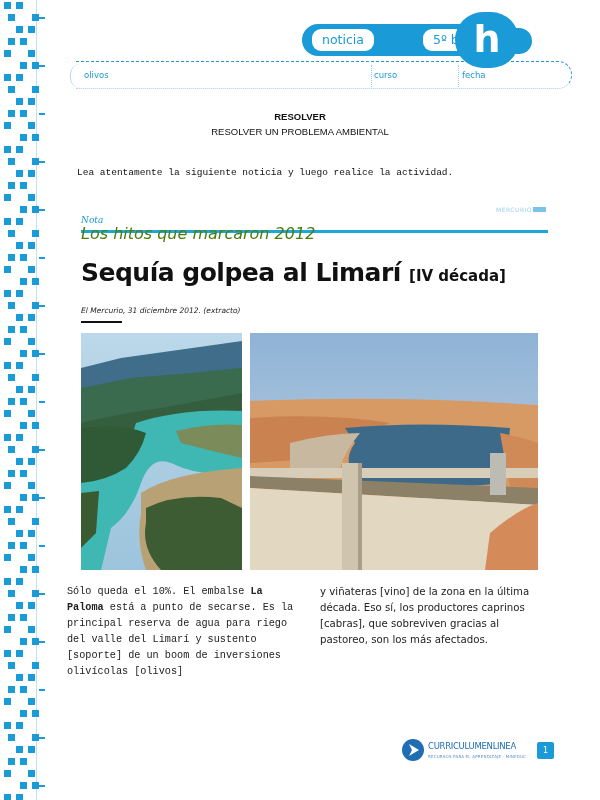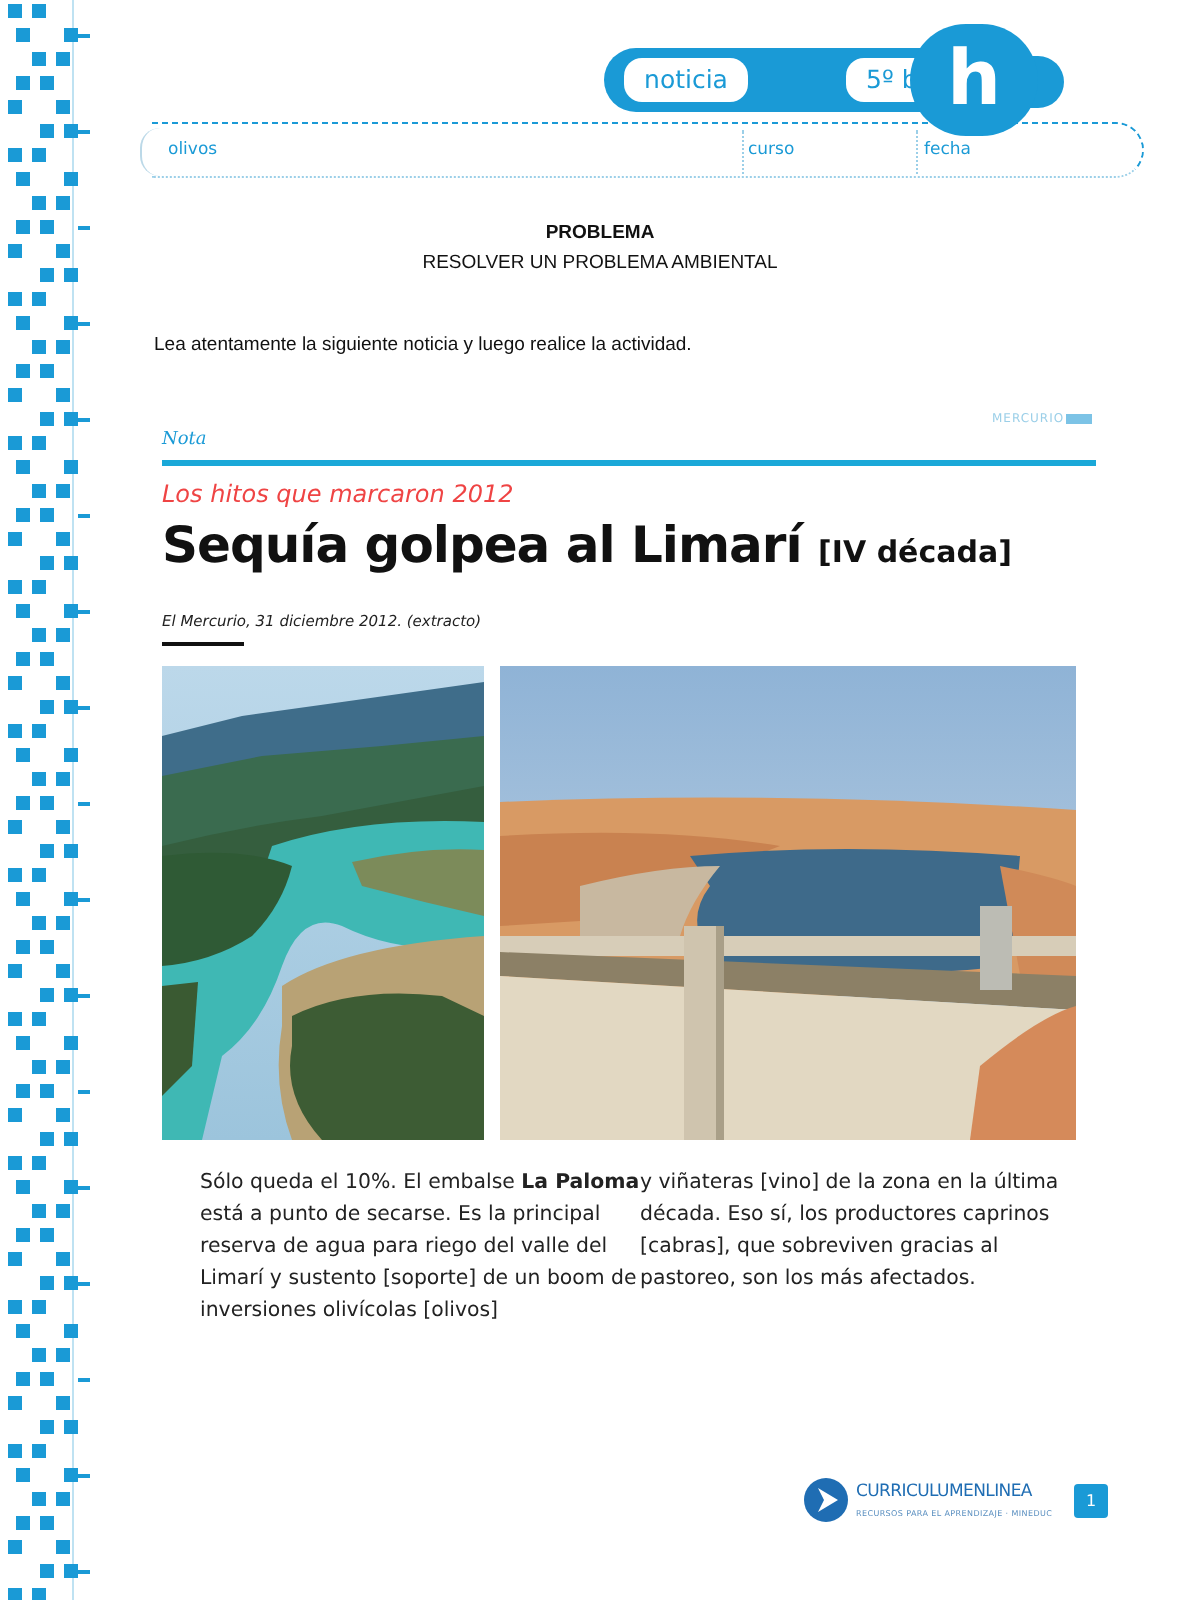--- a/index.html
+++ b/index.html
@@ -28,41 +28,41 @@
     .form-label.fecha { left: 386px; }
     .form-sep { position: absolute; top: 3px; width: 1px; height: 22px; border-left: 1px dotted #9bcfe8; }
     .form-sep.s1 { left: 295px; }
     .form-sep.s2 { left: 382px; }
     .form-left-curve { position: absolute; left: 70px; top: 64px; width: 10px; height: 24px; border-left: 1px solid #bcd9e8; border-radius: 10px 0 0 10px; }
 
     
     .activity { position: absolute; left: 0; width: 600px; text-align: center; font-family: "Liberation Sans", sans-serif; font-size: 9.5px; color: #111; }
     .activity.t1 { top: 111px; font-weight: bold; }
     .activity.t2 { top: 126px; }
-    .instructions { position: absolute; left: 77px; top: 167px; font-family: Liberation Sans, sans-serif; font-size: 9.5px; color: #111; }
+    .instructions { position: absolute; left: 77px; top: 167px; font-family: Liberation Mono, monospace; font-size: 9.5px; color: #111; }
 
     
     .note-label { position: absolute; left: 81px; top: 215px; font-family: "DejaVu Serif", serif; font-style: italic; font-size: 9px; color: #1a9ad6; }
     .source-tag { position: absolute; left: 496px; top: 206px; font-size: 6px; color: #9bcfe8; letter-spacing: 0.5px; }
     .source-tag-bar { position: absolute; left: 533px; top: 207px; width: 13px; height: 5px; background: #7cc3e6; }
     .rule { position: absolute; left: 81px; top: 230px; width: 467px; height: 3px; background: #1aa8d8; }
-    .kicker { position: absolute; left: 81px; top: 240px; font-family: "DejaVu Sans", sans-serif; font-style: italic; font-size: 12px; color: #ef4444; }
+    .kicker { position: absolute; left: 81px; top: 224px; font-family: "DejaVu Sans", sans-serif; font-style: italic; font-size: 16px; color: #4d7c0f; }
     .headline { position: absolute; left: 81px; top: 258px; font-family: "DejaVu Sans", sans-serif; font-weight: bold; font-size: 25px; letter-spacing: -0.5px; color: #111; white-space: nowrap; }
     .headline .region { font-size: 15px; font-weight: bold; letter-spacing: 0; }
     .byline { position: absolute; left: 81px; top: 306px; font-family: "DejaVu Sans", sans-serif; font-style: italic; font-size: 7.5px; color: #222; }
     .byline-bar { position: absolute; left: 81px; top: 321px; width: 41px; height: 2px; background: #111; }
 
     
     .photo { position: absolute; overflow: hidden; }
     .photo.river { left: 81px; top: 333px; width: 161px; height: 237px; }
     .photo.dam { left: 250px; top: 333px; width: 288px; height: 237px; }
 
     
     .col { position: absolute; top: 584px; font-family: "DejaVu Sans", sans-serif; font-size: 10.2px; line-height: 16px; color: #222; }
-    .col.c1 { left: 100px; width: 228px; }
+    .col.c1 { left: 67px; width: 228px; font-family: Liberation Mono, monospace; }
     .col.c2 { left: 320px; width: 228px; }
     .col b { font-weight: bold; }
 
     
     .logo-circle { position: absolute; left: 402px; top: 739px; width: 22px; height: 22px; border-radius: 50%; background: #1f6db3; }
     .logo-text { position: absolute; left: 428px; top: 741px; font-family: "DejaVu Sans", sans-serif; font-size: 8.5px; color: #1f6db3; letter-spacing: -0.3px; }
     .logo-sub { position: absolute; left: 428px; top: 754px; font-size: 4px; color: #5a8fc0; letter-spacing: 0.2px; }
     .page-num { position: absolute; left: 537px; top: 742px; width: 17px; height: 17px; background: #1a9ad6; border-radius: 2px; color: #fff; font-size: 8px; line-height: 17px; text-align: center; font-family: "DejaVu Sans", sans-serif; }
   </style>
 </head>
@@ -232,21 +232,21 @@
 
 <div class="form-left-curve"></div>
 <div class="form-box">
   <span class="form-label nombre">olivos</span>
   <span class="form-sep s1"></span>
   <span class="form-label curso">curso</span>
   <span class="form-sep s2"></span>
   <span class="form-label fecha">fecha</span>
 </div>
 
-<div class="activity t1">PROBLEMA</div>
+<div class="activity t1">RESOLVER</div>
 <div class="activity t2">RESOLVER UN PROBLEMA AMBIENTAL</div>
 <div class="instructions">Lea atentamente la siguiente noticia y luego realice la actividad.</div>
 
 <div class="note-label">Nota</div>
 <div class="source-tag">MERCURIO</div>
 <div class="source-tag-bar"></div>
 <div class="rule"></div>
 <div class="kicker">Los hitos que marcaron 2012</div>
 <div class="headline">
   <span>Sequía golpea al Limarí</span>

